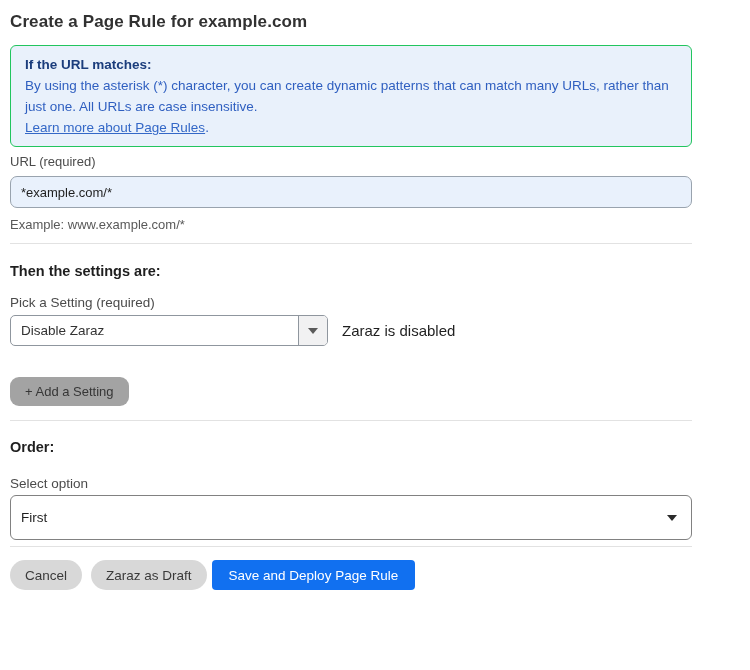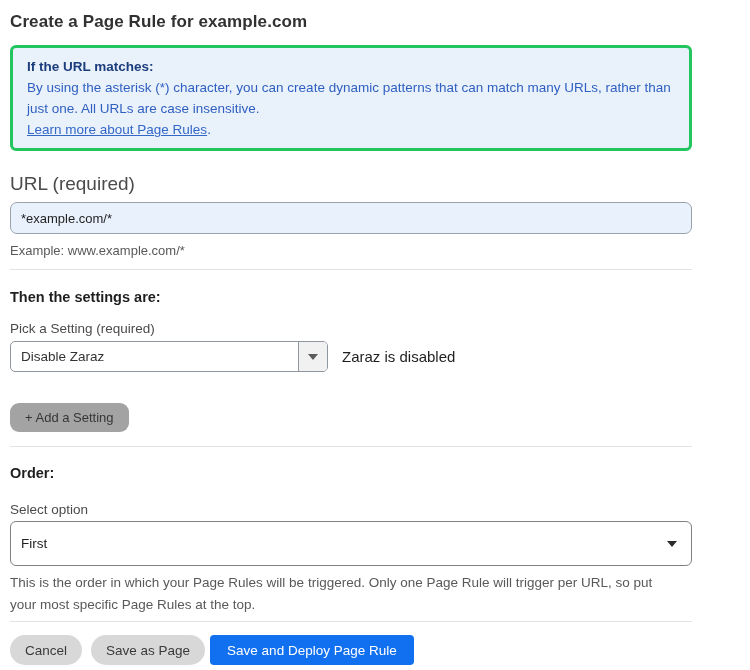--- a/index.html
+++ b/index.html
@@ -18,42 +18,42 @@
     margin-top: 12px;
     font-size: 17px;
     font-weight: 700;
     color: #313131;
     letter-spacing: 0.1px;
   }
   
   .info-box {
     margin-top: 13px;
     background: #e9f1fb;
-    border: 3px solid #22c55e;
+    border: 1px solid #22c55e;
     border-radius: 6px;
     padding: 8px 14px;
     line-height: 21px;
     font-size: 13.5px;
   }
   .info-heading {
     font-weight: 700;
     color: #1b3d7c;
     font-size: 13.5px;
   }
   .info-body { color: #2f5fc0; }
   .info-link {
     color: #3468c7;
     text-decoration: underline;
     cursor: pointer;
   }
   .info-link-suffix { color: #2f5fc0; }
   
   .field-label {
-    margin-top: 22px;
-    font-size: 19px;
+    margin-top: 7px;
+    font-size: 13px;
     color: #4b4b4b;
   }
   .url-input {
     margin-top: 7px;
     width: 100%;
     height: 32px;
     background: #e9f1fc;
     border: 1px solid #99a3ae;
     border-radius: 7px;
     padding: 0 10px;
@@ -244,23 +244,22 @@
 
   <div class="section-heading order-heading">Order:</div>
 
   <div class="sub-label order-label">Select option</div>
 
   <div class="order-select">
     <div class="order-select-value">First</div>
     <div class="tri-down-dark"></div>
   </div>
 
-  <div class="order-help">This is the order in which your Page Rules will be triggered. Only one Page Rule will trigger per URL, so put your most specific Page Rules at the top.</div>
 
   <hr class="divider divider-3">
 
   <div class="actions">
     <button class="btn btn-gray btn-cancel">Cancel</button>
-    <button class="btn btn-gray btn-draft">Save as Page</button>
+    <button class="btn btn-gray btn-draft">Zaraz as Draft</button>
     <button class="btn btn-blue">Save and Deploy Page Rule</button>
   </div>
 
 </div>
 
 </body></html>

